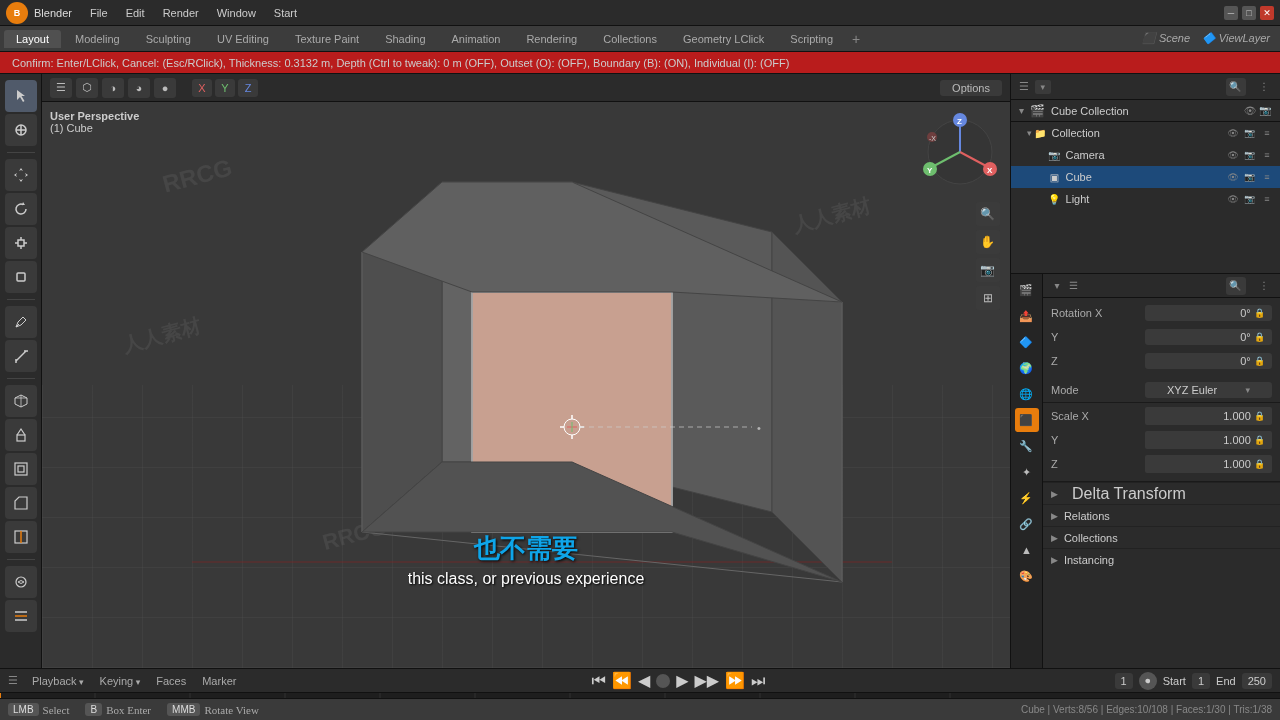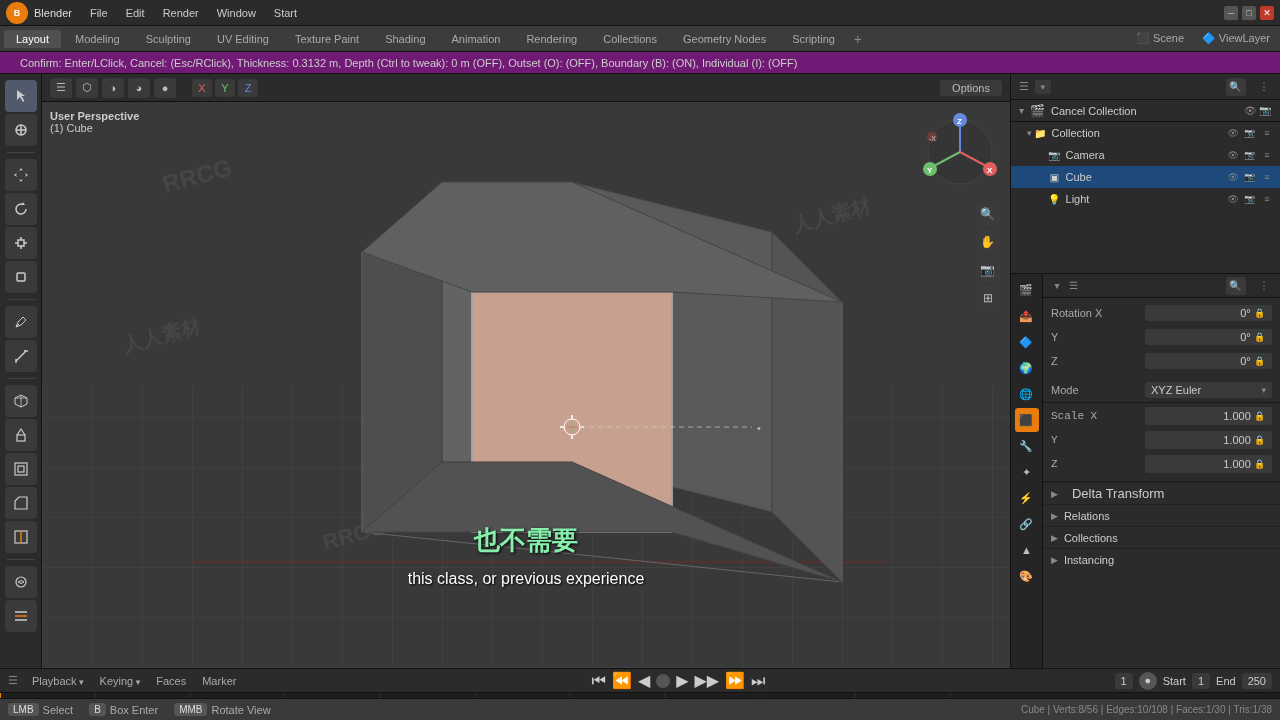--- a/index.html
+++ b/index.html
@@ -88,38 +88,38 @@
       background: #505050;
       color: #fff;
     }
     .ws-tab-add {
       width: 18px; height: 18px;
       display: flex; align-items: center; justify-content: center;
       color: #888; cursor: pointer; font-size: 14px;
     }
     .ws-right {
       margin-left: auto;
-      display: flex; align-items: center; gap: 6px;
+      display: flex; align-items: center;  font-style: italic;
     }
     .ws-right-item {
       font-size: 11px; color: #aaa;
       padding: 2px 6px;
       cursor: pointer;
     }
 
     
     #op-bar {
       position: absolute;
       top: 52px; left: 0; right: 0;
       height: 22px;
-      background: #701a75;
+      background: #b91c1c;
       border-bottom: 1px solid #111;
       display: flex;
       align-items: center;
-      padding: 0 20px;
+      padding: 0 12px;
       font-size: 11px;
       color: #ccc;
       z-index: 90;
     }
 
     
     #main-layout {
       position: absolute;
       top: 74px; left: 0; right: 0; bottom: 52px;
       display: flex;
@@ -449,42 +449,42 @@
       gap: 4px;
     }
     .status-key {
       background: #555;
       border-radius: 3px;
       padding: 1px 5px;
       font-size: 10px;
       color: #ddd;
       cursor: pointer;
     }
-    .status-label { color: #aaa; }
+    .status-label { color: #aaa; font-family: Liberation Serif, serif; }
     .status-right {
       margin-left: auto;
       font-size: 10px;
       color: #888;
     }
 
     
     #subtitle {
       position: absolute;
       bottom: 80px;
       left: 0; right: 0;
       text-align: center;
       pointer-events: none;
       z-index: 50;
     }
     .subtitle-cn {
       font-size: 26px;
-      color: #86efac;
+      color: #0ea5e9;
       text-shadow: 1px 1px 3px #000;
       font-weight: bold;
-      margin-bottom: 12px;
+      margin-bottom: 4px;
     }
     .subtitle-en {
       font-size: 16px;
       color: #fff;
       text-shadow: 1px 1px 2px #000;
     }
     .axis-btn {
       width: 20px; height: 18px;
       border-radius: 3px;
       background: #3a3a3a;
@@ -564,38 +564,38 @@
       align-items: center;
       height: 24px;
       padding: 0 8px;
       gap: 4px;
     }
     .mode-label { font-size: 11px; color: #aaa; width: 90px; }
     .mode-select {
       flex: 1;
       background: #3a3a3a;
       border-radius: 3px;
-      padding: 2px 6px;
+      padding: 2px 22px;
       display: flex;
       align-items: center;
       justify-content: space-between;
       font-size: 11px; color: #ccc;
       cursor: pointer;
     }
     .dropdown-arrow { font-size: 9px; color: #888; }
 
     .scale-rows { padding: 2px 8px 4px; }
     .scale-row {
       display: flex;
       align-items: center;
       height: 22px;
       gap: 4px;
       margin-bottom: 2px;
     }
-    .scale-label { font-size: 11px; color: #aaa; width: 90px; font-family: Liberation Mono, monospace; }
+    .scale-label { font-size: 11px; color: #aaa; width: 90px; }
     .scale-value-container {
       flex: 1;
       background: #3a3a3a;
       border-radius: 2px;
       padding: 3px 6px;
       display: flex;
       align-items: center;
       justify-content: flex-end;
       gap: 4px;
     }
@@ -605,21 +605,21 @@
     .delta-row {
       display: flex;
       align-items: center;
       height: 22px;
       padding: 0 8px;
       gap: 4px;
       border-top: 1px solid #222;
       cursor: pointer;
     }
     .delta-triangle { font-size: 9px; color: #888; }
-    .delta-label { font-size: 13px; color: #ccc; padding-left: 10px; }
+    .delta-label { font-size: 16px; color: #ccc; padding-left: 10px; }
 
     
     .sub-section-header {
       display: flex;
       align-items: center;
       height: 22px;
       padding: 0 8px;
       gap: 6px;
       cursor: pointer;
       border-top: 1px solid #222;
@@ -696,21 +696,21 @@
 <div id="workspace-tabs">
   <span class="ws-tab active">Layout</span>
   <span class="ws-tab">Modeling</span>
   <span class="ws-tab">Sculpting</span>
   <span class="ws-tab">UV Editing</span>
   <span class="ws-tab">Texture Paint</span>
   <span class="ws-tab">Shading</span>
   <span class="ws-tab">Animation</span>
   <span class="ws-tab">Rendering</span>
   <span class="ws-tab">Collections</span>
-  <span class="ws-tab">Geometry Nodes</span>
+  <span class="ws-tab">Geometry LClick</span>
   <span class="ws-tab">Scripting</span>
   <span class="ws-tab-add">+</span>
   <div class="ws-right">
     <span class="ws-right-item">⬛ Scene</span>
     <span class="ws-right-item">🔷 ViewLayer</span>
   </div>
 </div>
 
 <div id="op-bar">
   <span>Confirm: Enter/LClick, Cancel: (Esc/RClick), Thickness: 0.3132 m, Depth (Ctrl to tweak): 0 m (OFF), Outset (O): (OFF), Boundary (B): (ON), Individual (I): (OFF)</span>
@@ -940,21 +940,21 @@
           <div style="display:flex; gap: 3px; align-items: center;">
             <div style="width: 16px; height: 14px; background: #3a3a3a; border-radius: 2px; font-size: 9px; color: #888; display: flex; align-items: center; justify-content: center;">▾</div>
           </div>
           <div class="outliner-search">🔍</div>
           <div style="margin-left: 4px; width: 16px; height: 16px; display: flex; align-items: center; justify-content: center; font-size: 10px; color: #888; cursor: pointer;">⋮</div>
         </div>
 
         <div id="scene-collection-bar">
           <span style="font-size: 10px; color: #888;">▾</span>
           <span class="sc-icon">🎬</span>
-          <span>Cancel Collection</span>
+          <span>Cube Collection</span>
           <div style="margin-left: auto; display: flex; gap: 3px;">
             <span style="font-size: 10px; color: #888; cursor: pointer;">👁</span>
             <span style="font-size: 10px; color: #888; cursor: pointer;">📷</span>
           </div>
         </div>
 
         <div>
 
           <div class="outliner-item" style="padding-left: 16px;">
             <span style="color: #888; font-size: 9px; margin-right: 2px;">▾</span>

